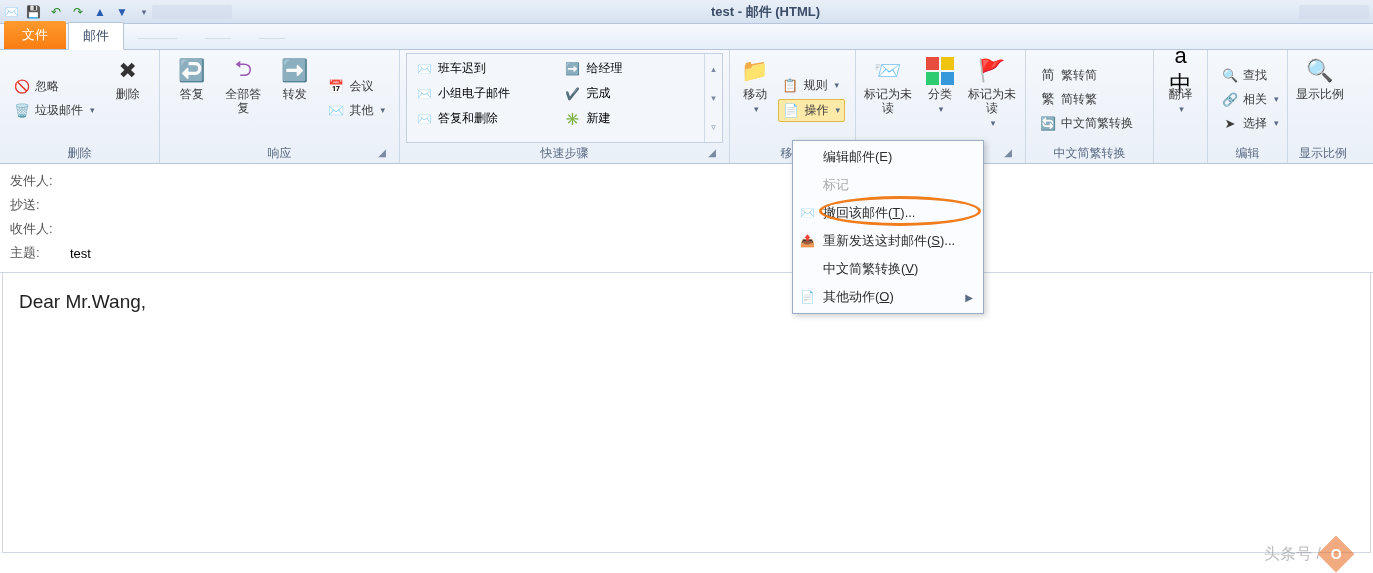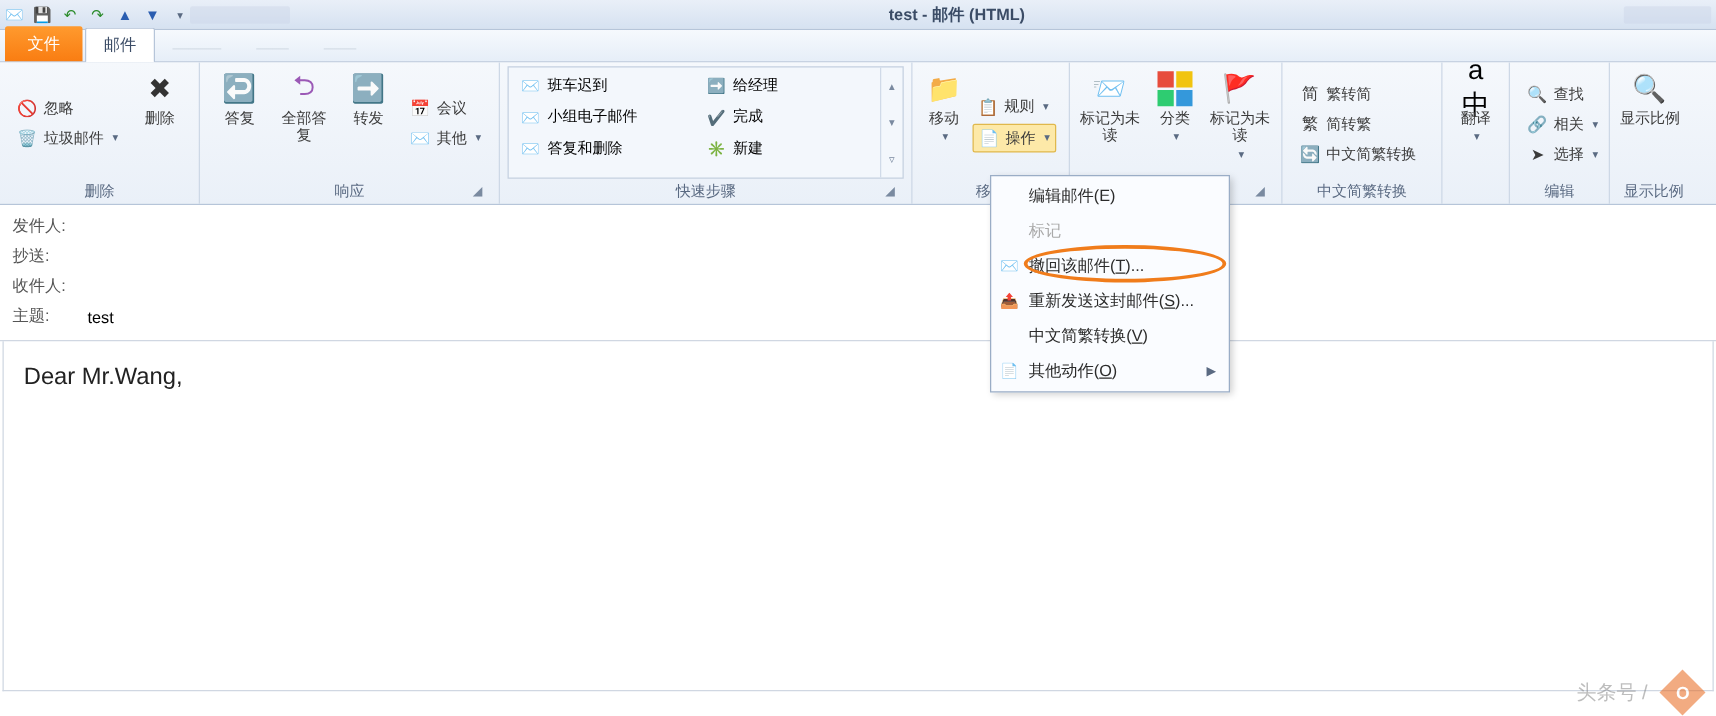--- a/index.html
+++ b/index.html
@@ -56,21 +56,21 @@
 .field-row { display:flex; align-items:center; margin-bottom:6px; font-size:13px;}
 .field-label { width:60px; color:#555;}
 .field-value { flex:1; }
 .redact { width:140px; height:18px; background:#fff; border-radius:9px;}
 
 
 .msg-body { padding:18px 16px; font-size:19px; color:#222; border:1px solid #d0d7e2; border-top:0; margin:0 2px; height:280px;}
 .msg-body p { margin-bottom:22px;}
 
 
-.watermark { position:absolute; right:14px; bottom:6px; display:flex; align-items:center; gap:15px; opacity:.55; font-size:14px; color:#777;}
+.watermark { position:absolute; right:24px; bottom:6px; display:flex; align-items:center; gap:2px; opacity:.55; font-size:14px; color:#777;}
 .wm-text { color:#888; font-size:16px;}
 .wm-logo { display:flex; align-items:center; gap:2px;}
 .wm-o { width:26px; height:26px; background:#e8671b; display:flex; align-items:center; justify-content:center; transform:rotate(45deg); color:#fff; font-weight:bold; font-size:14px;}
 .wm-o span{ transform:rotate(-45deg);}
 .wm-t1{ color:#1a6fb5; font-weight:bold; font-size:18px;}
 .wm-t2{ color:#e8671b; font-weight:bold; font-size:18px;}
 .wm-sub{ font-size:10px; color:#999;}
 </style>
 </head>
 <body>

